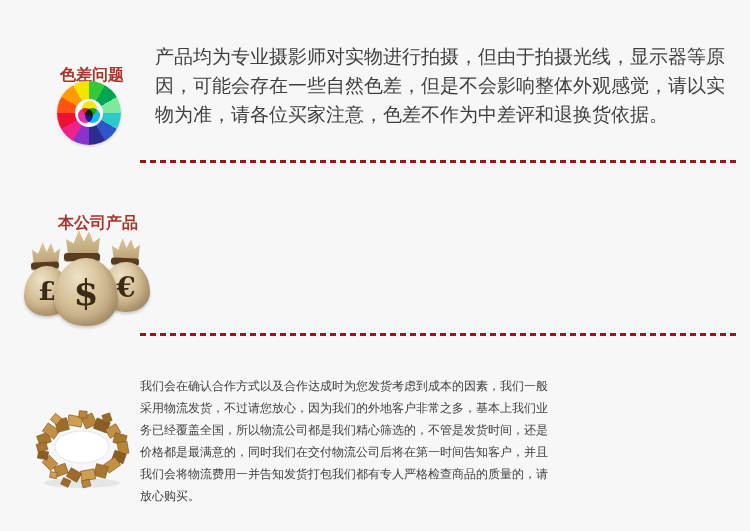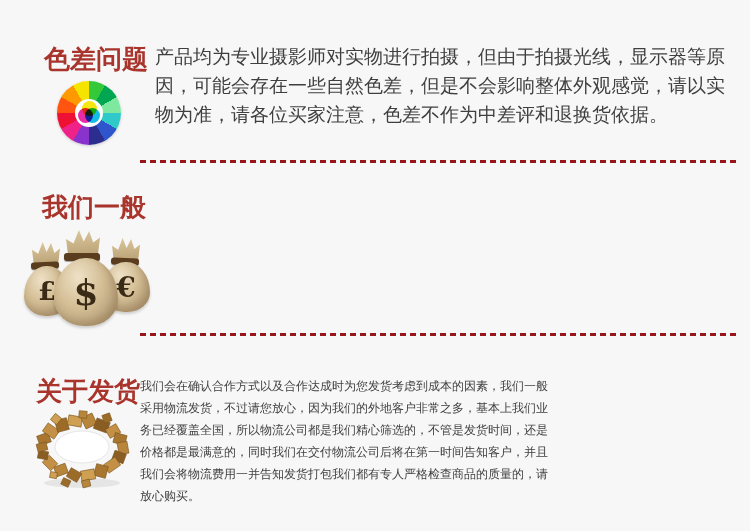--- a/index.html
+++ b/index.html
@@ -4,22 +4,22 @@
 <style>
   html,body{margin:0;padding:0;}
   .stage{
     position:relative;width:750px;height:531px;overflow:hidden;
     background:#f7f7f7;
     font-family:"Liberation Sans","DejaVu Sans",sans-serif;
     color:#3f3f3f;
   }
   
   .sec-heading{
-    position:absolute;margin:0;
-    font-size:26px;font-weight:bold;color:#a8342c;line-height:20px;
+    position:absolute;margin:16px;
+    font-size:16px;font-weight:bold;color:#a8342c;line-height:20px;
   }
   #h1{left:44px;top:49px;}
   #h2{left:42px;top:197px;}
   #h3{left:36px;top:381px;}
   
   .para{
     position:absolute;margin:0;white-space:pre-line;color:#3f3f3f;font-family:Liberation Mono, monospace;
   }
   #p1{left:155px;top:44px;width:572px;font-size:19px;line-height:29px;}
   #p2{left:157px;top:224px;width:572px;font-size:17px;line-height:22px;text-indent:9px;}
@@ -93,21 +93,21 @@
       <i class="cy-m"></i>
     </div>
   </div>
 
   <p class="para" id="p1">产品均为专业摄影师对实物进行拍摄，但由于拍摄光线，显示器等原
 因，可能会存在一些自然色差，但是不会影响整体外观感觉，请以实
 物为准，请各位买家注意，色差不作为中差评和退换货依据。</p>
 
   <div class="divider" id="d1"></div>
 
-  <h3 class="sec-heading" id="h2">我们一般</h3>
+  <h3 class="sec-heading" id="h2">本公司产品</h3>
 
   <div class="bags">
     <div class="bag bag-l">
       <div class="bag-top"></div>
       <div class="bag-knot"></div>
       <div class="bag-body">
         <span class="bag-sym">£</span>
       </div>
     </div>
     <div class="bag bag-r">
@@ -122,21 +122,20 @@
       <div class="bag-knot"></div>
       <div class="bag-body">
         <span class="bag-sym">$</span>
       </div>
     </div>
   </div>
 
 
   <div class="divider" id="d2"></div>
 
-  <h3 class="sec-heading" id="h3">关于发货</h3>
 
   <div class="packs">
     <svg width="112" height="86" viewBox="0 0 112 86">
       <ellipse cx="54" cy="77" rx="38" ry="5" fill="#000000" opacity="0.07"></ellipse>
 
       <g fill="#b8863a" stroke="#7a5420" stroke-width="0.6">
         <g transform="translate(16,33) rotate(-20)">
             <rect x="-6" y="-5" width="12" height="10" fill="#a9762f"></rect>
           </g>
         <g transform="translate(23,25) rotate(35)">

